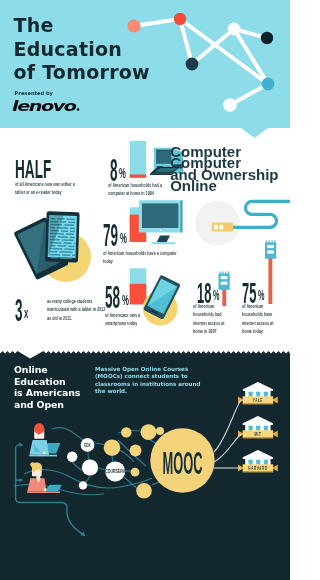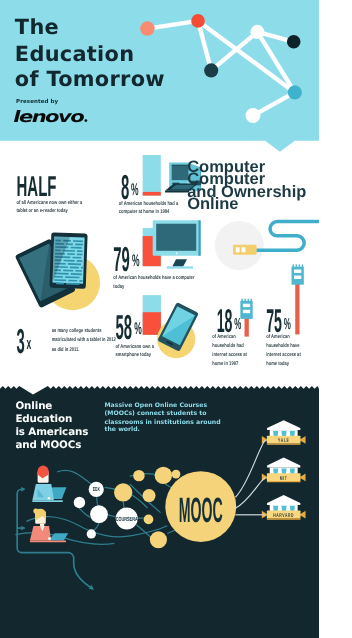--- a/index.html
+++ b/index.html
@@ -340,18 +340,18 @@
           </g>
           <path d="M214 108 C226 96 234 66 241 56" fill="none" stroke="#CFD8DA" stroke-width="1.1"></path>
           <path d="M214 118 C226 112 234 96 241 90" fill="none" stroke="#CFD8DA" stroke-width="1.1"></path>
           <path d="M214 124 C226 124 234 124 241 124" fill="none" stroke="#CFD8DA" stroke-width="1.1"></path>
         </g>
       </svg>
   <div id="online-heading">
         <div>Online</div>
         <div>Education</div>
         <div>is Americans</div>
-        <div>and MOOCs</div>
+        <div>and Open</div>
       </div>
   <div id="online-intro">Massive Open Online Courses (MOOCs) connect students to classrooms in institutions around the world.</div>
 </div>
 
 </div>
 
 </body></html>

